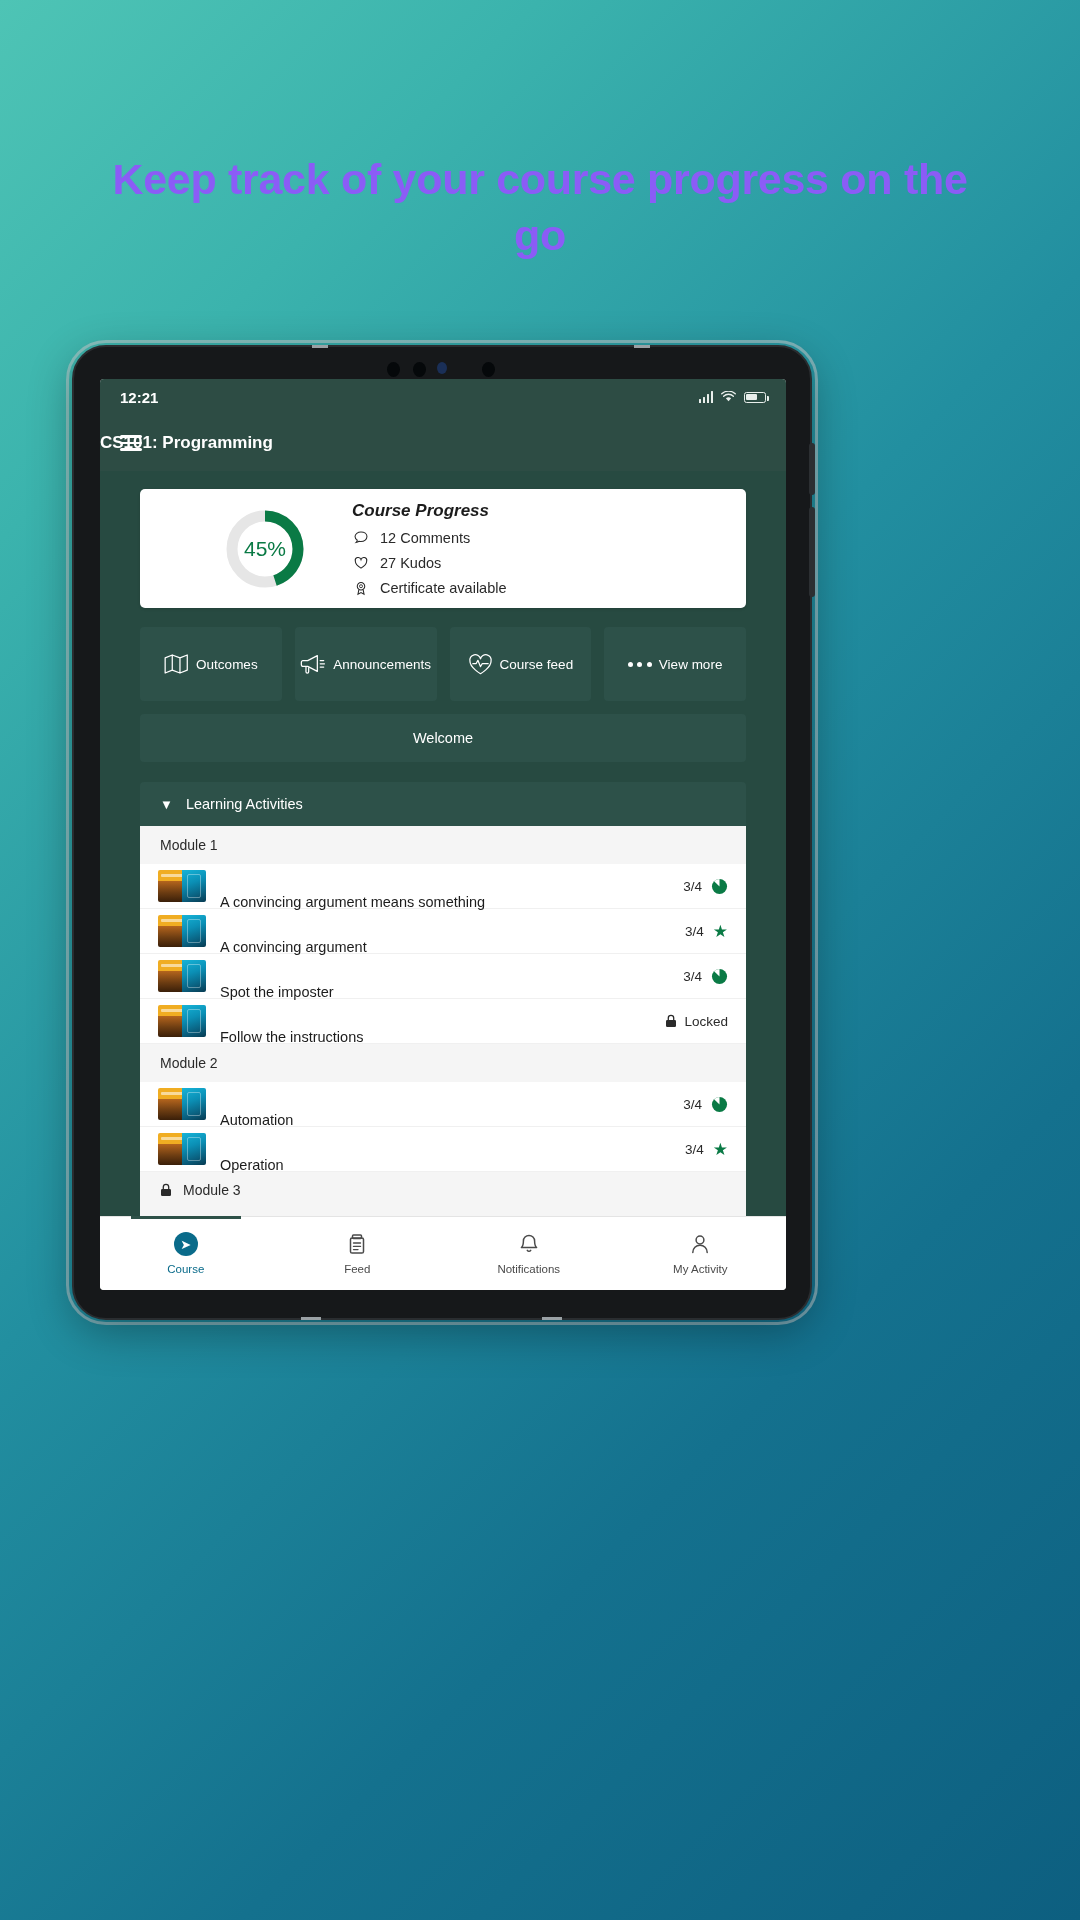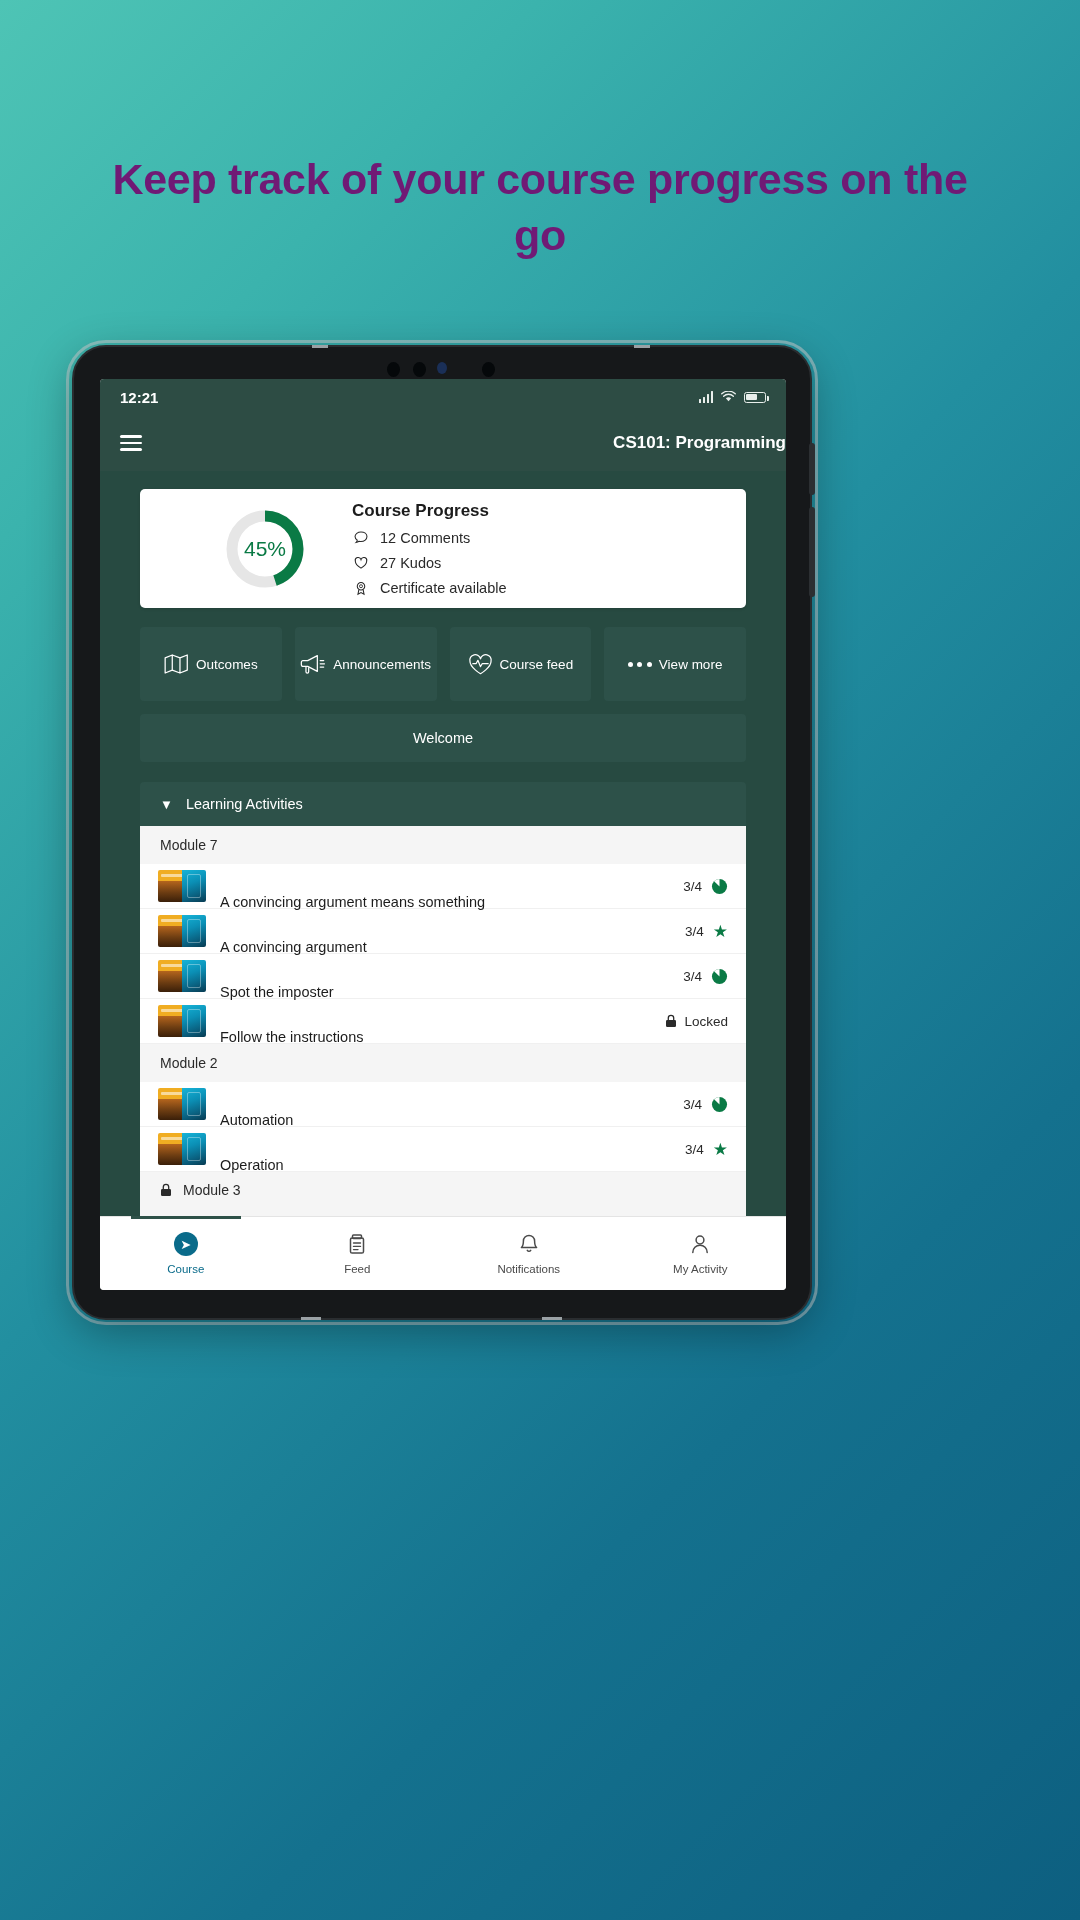--- a/index.html
+++ b/index.html
@@ -5,21 +5,21 @@
   * { margin:0; padding:0; box-sizing:border-box; }
   html,body { width:1080px; height:1920px; overflow:hidden; }
   body {
     font-family:"Liberation Sans", sans-serif;
     background: linear-gradient(135deg, #4ec4b5 0%, #3bb3ad 18%, #228fa0 45%, #14718e 72%, #0d5f80 100%);
     position:relative;
   }
   
   .headline {
     position:absolute; top:152px; left:0; width:1080px;
-    text-align:center; color:#701a75;
+    text-align:center; color:#8b5cf6;
     font-size:43px; font-weight:bold; line-height:1.3;
     letter-spacing:-0.3px;
     padding:0 110px;
   }
   
   .device {
     position:absolute; left:72px; top:345px;
     width:740px; height:975px;
     background:#16181a;
     border-radius:34px;
@@ -72,42 +72,42 @@
   .batt i{ position:absolute; left:1.4px; top:1.4px; bottom:1.4px; width:11px; background:#e9efec; border-radius:1px; }
 
   
   .appbar{
     height:56px; flex:0 0 56px; background:#2d4c44;
     display:flex; align-items:center; position:relative; padding:0 20px;
   }
   .hamburger{ width:22px; cursor:pointer; }
   .hamburger span{ display:block; height:2.6px; background:#fff; border-radius:2px; margin:4px 0; }
   .appbar-title{
-    position:absolute; left:0; width:100%; text-align:right;
+    position:absolute; left:0; width:100%; text-align:left;
     color:#ffffff; font-size:17px; font-weight:bold; pointer-events:none;
   }
 
   
   .content{ flex:1; background:#274a41; overflow:hidden; padding:18px 40px 0 40px; }
 
   
   .progress-card{
     background:#ffffff; border-radius:5px;
     height:119px; display:flex; align-items:center;
     padding:0 22px; gap:26px;
     box-shadow:0 1px 3px rgba(0,0,0,0.15);
   }
   .donut{ position:relative; width:82px; height:82px; flex:0 0 82px; margin-left:62px;}
   .donut svg{ transform:rotate(-90deg); display:block; }
   .donut-label{
     position:absolute; inset:0; display:flex; align-items:center; justify-content:center;
     color:#0a7a45; font-size:21px; font-weight:normal;
   }
   .card-info{ flex:1; padding-left:20px; }
-  .card-title{ font-size:17px; font-weight:bold; color:#1c1c1c; margin-bottom:9px; }
+  .card-title{ font-size:17px; font-weight:bold; color:#1c1c1c; margin-bottom:9px;font-style:italic; }
   .stat-row{ display:flex; align-items:center; gap:11px; margin-bottom:8px; color:#2a2a2a; font-size:14.5px; }
   .stat-row:last-child{ margin-bottom:0; }
   .stat-ico{ width:17px; height:17px; flex:0 0 17px; display:flex; align-items:center; justify-content:center; }
 
   
   .quick-row{ display:flex; gap:13px; margin-top:19px; }
   .quick-btn{
     flex:1; height:74px; background:#2d5149; border-radius:4px;
     display:flex; flex-direction:row; align-items:center; justify-content:center;
     gap:7px; color:#ffffff; cursor:pointer;
@@ -330,21 +330,21 @@
 
       <div class="la-wrap">
         <div class="la-header">
           <span class="chev">▼</span>
           <span>Learning Activities</span>
         </div>
 
         <div class="la-body">
 
           <div class="module-head">
-            <span>Module 7</span>
+            <span>Module 1</span>
           </div>
 
           <div class="act-row">
             <span class="thumb">
                 <span class="left"></span>
                 <span class="right"></span>
               </span>
             <span class="act-title">A convincing argument means something</span>
             <span class="act-right">
               <span>3/4</span>

